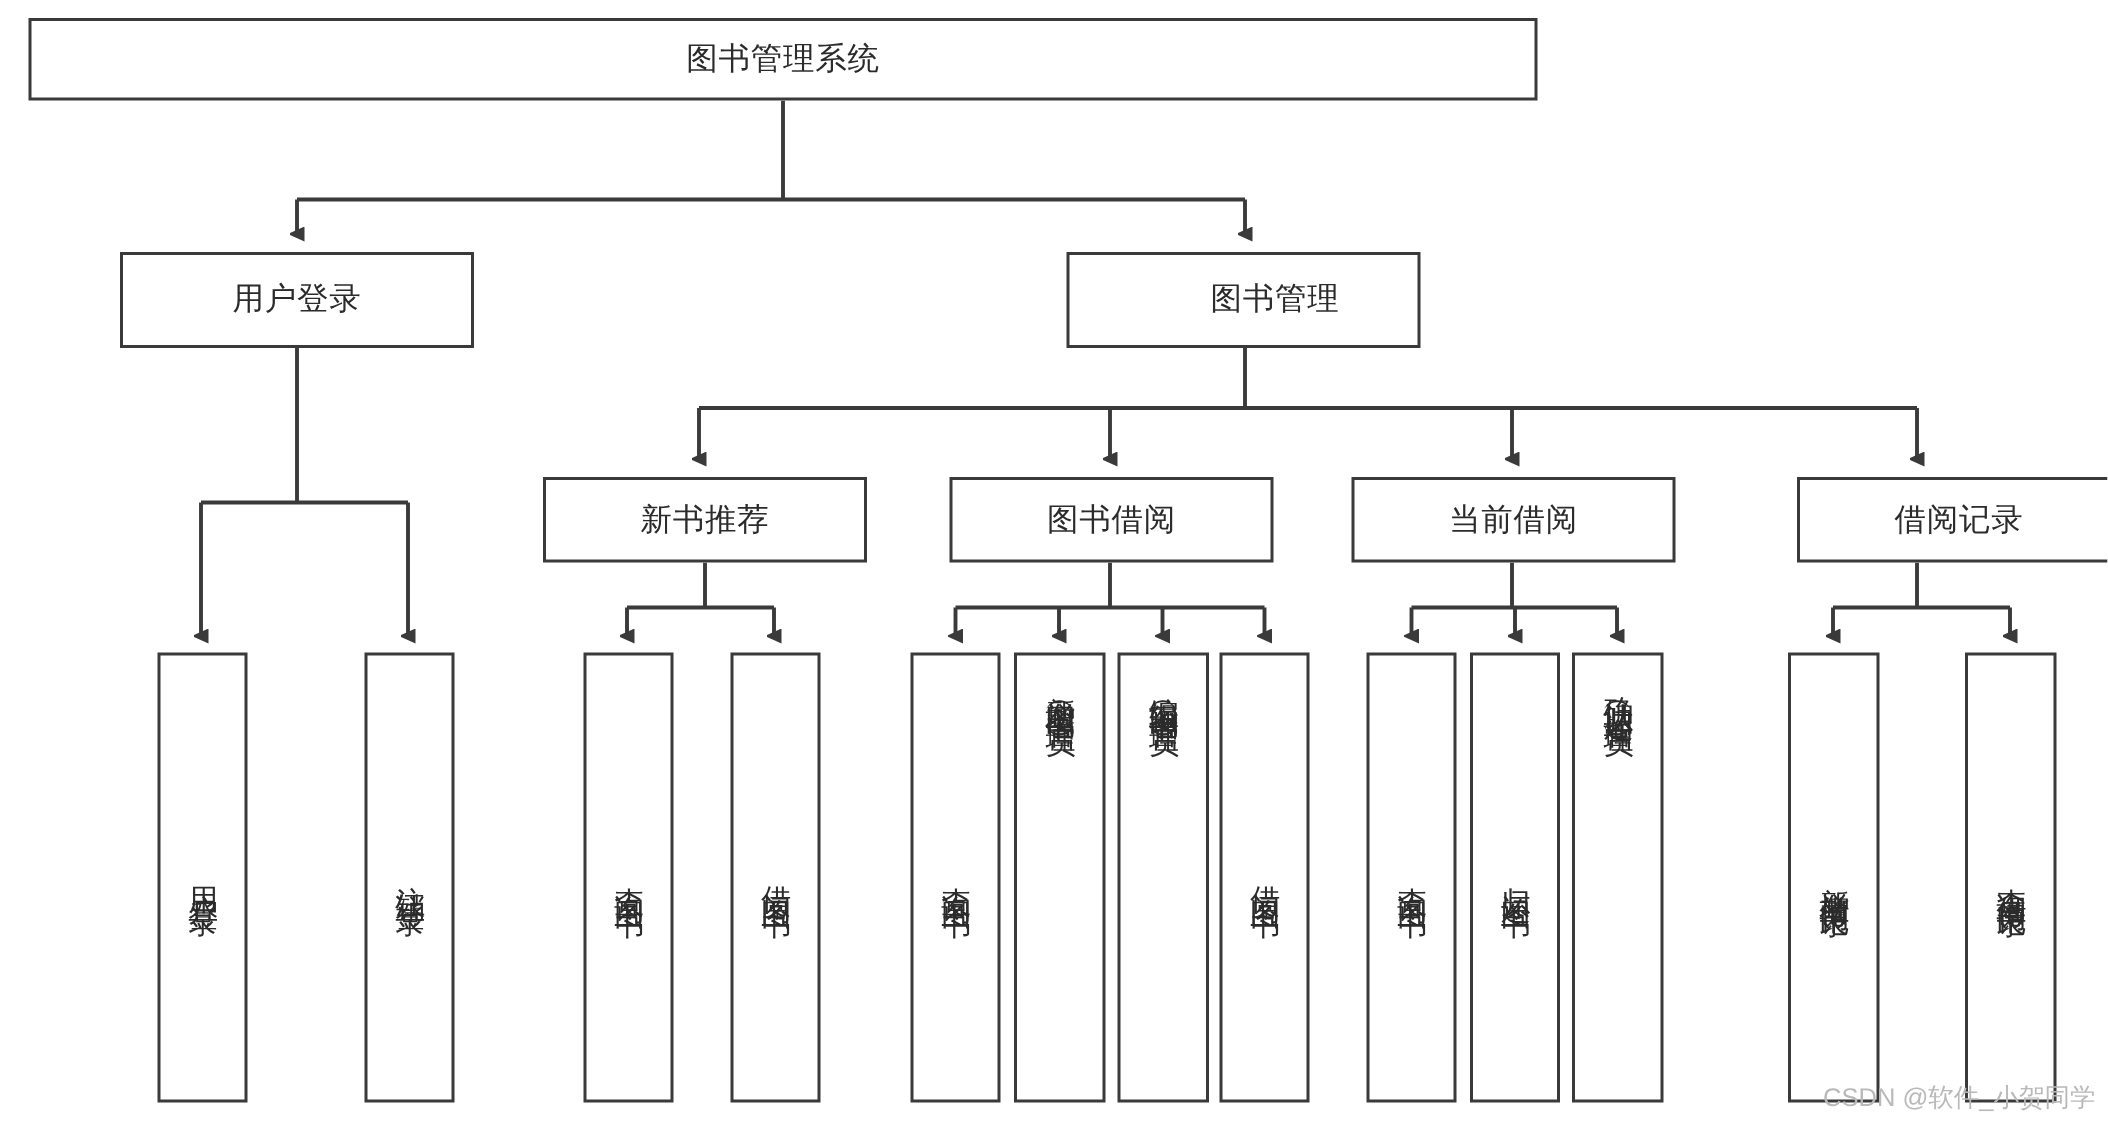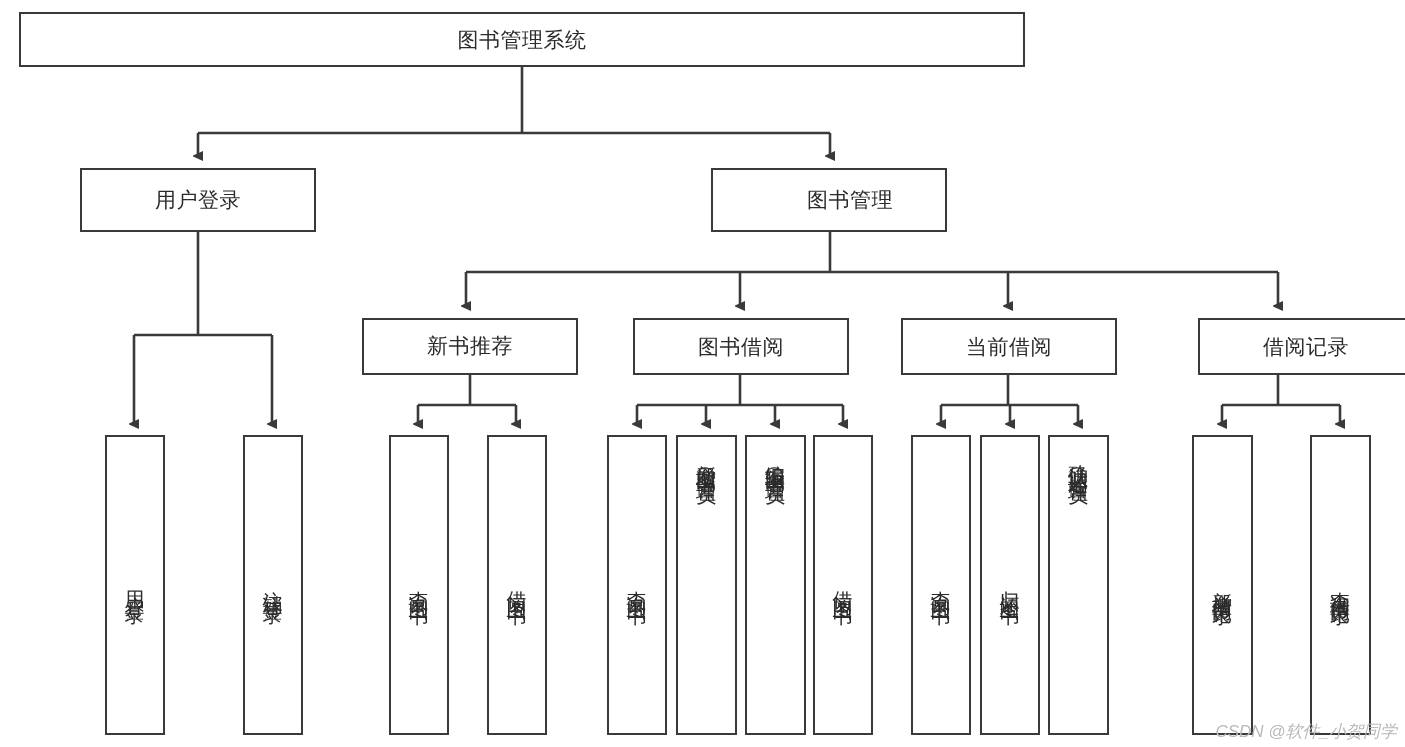--- a/index.html
+++ b/index.html
@@ -73,21 +73,20 @@
     padding-top: 0;
   }
   .watermark {
     position: absolute;
     right: 8px;
     bottom: 4px;
     font-size: 17px;
     color: #b9b9b9;
     z-index: 5;
     white-space: nowrap;
-    font-style: italic;
   }
 </style>
 </head>
 <body>
 
 <div id="canvas">
 
   <svg id="edges" viewBox="0 0 1405 747">
     <defs>
       <marker id="arrow" markerWidth="10" markerHeight="10" refX="5" refY="5" orient="auto" markerUnits="userSpaceOnUse">

